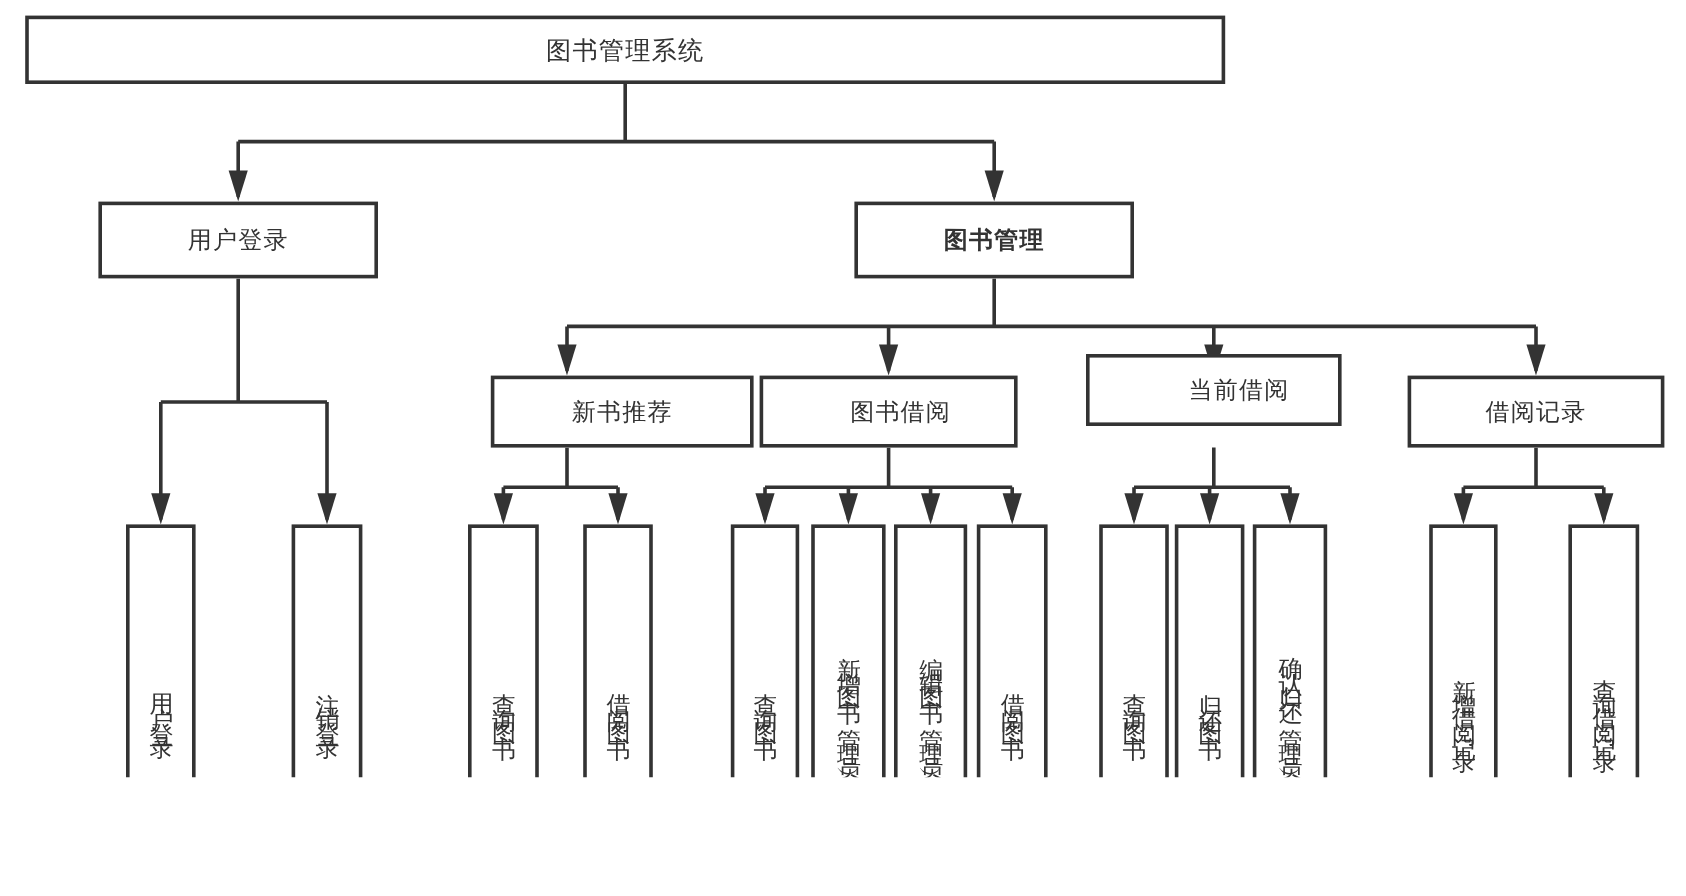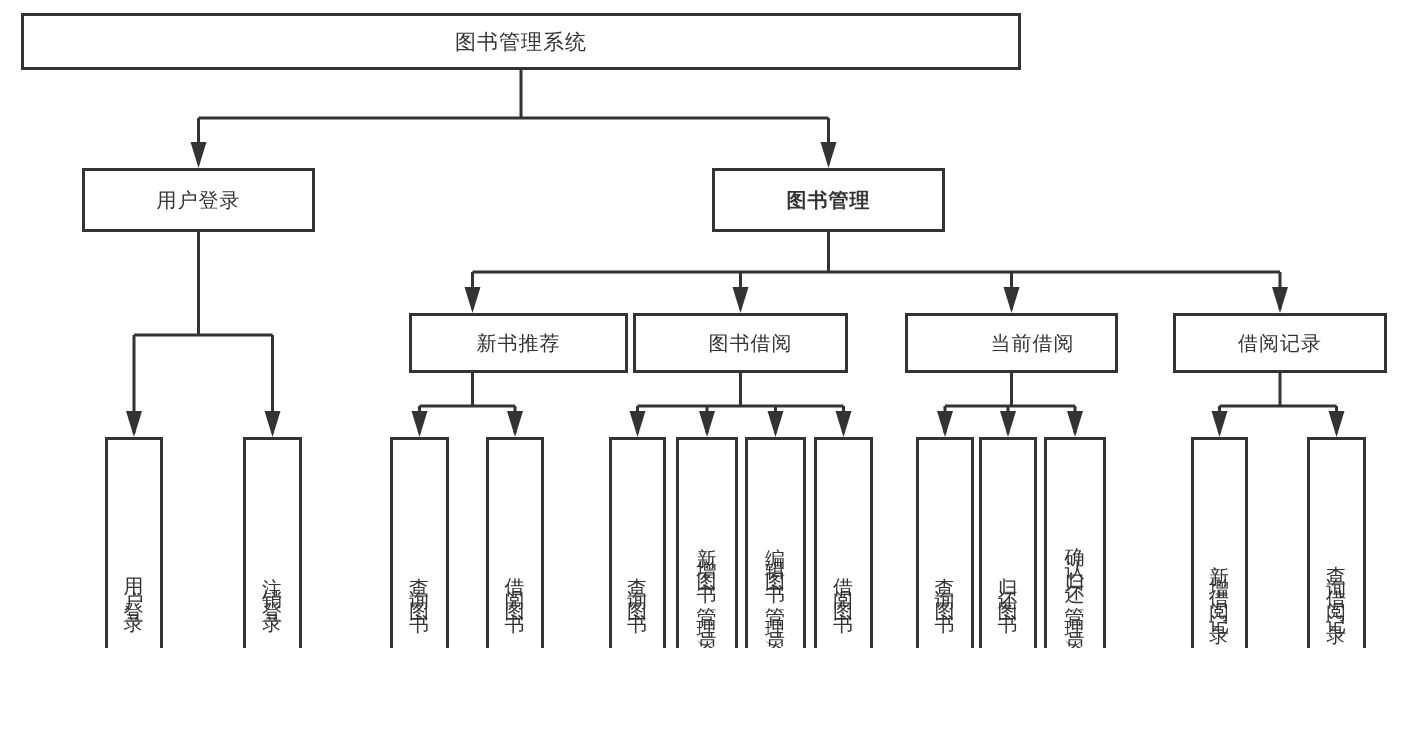--- a/index.html
+++ b/index.html
@@ -98,21 +98,21 @@
     </g>
   </svg>
 
   <div class="node hbox root-title" style="left:21px; top:13px; width:1000px; height:57px;">图书管理系统</div>
 
   <div class="node hbox" style="left:82px; top:168px; width:233px; height:64px;">用户登录</div>
   <div class="node hbox" style="left:712px; top:168px; width:233px; height:64px;font-weight:bold;">图书管理</div>
 
   <div class="node hbox" style="left:381px; top:313px; width:219px; height:60px;margin-left:28px;">新书推荐</div>
   <div class="node hbox" style="left:633px; top:313px; width:215px; height:60px;padding-left:20px;">图书借阅</div>
-  <div class="node hbox" style="left:905px; top:313px; width:213px; height:60px;padding-left:42px;">当前借阅</div>
+  <div class="node hbox" style="left:905px; top:295px; width:213px; height:60px;padding-left:42px;">当前借阅</div>
   <div class="node hbox" style="left:1173px; top:313px; width:214px; height:60px;">借阅记录</div>
 
   <div class="node vbox" style="left:105px; top:437px; width:58px; height:298px;">用户登录</div>
   <div class="node vbox" style="left:243px; top:437px; width:59px; height:298px;">注销登录</div>
 
   <div class="node vbox" style="left:390px; top:437px; width:59px; height:298px;">查询图书</div>
   <div class="node vbox" style="left:486px; top:437px; width:58px; height:298px;">借阅图书</div>
 
   <div class="node vbox" style="left:609px; top:437px; width:57px; height:298px;">查询图书</div>
   <div class="node vbox" style="left:676px; top:437px; width:62px; height:298px;">新增图书（管理员）</div>

